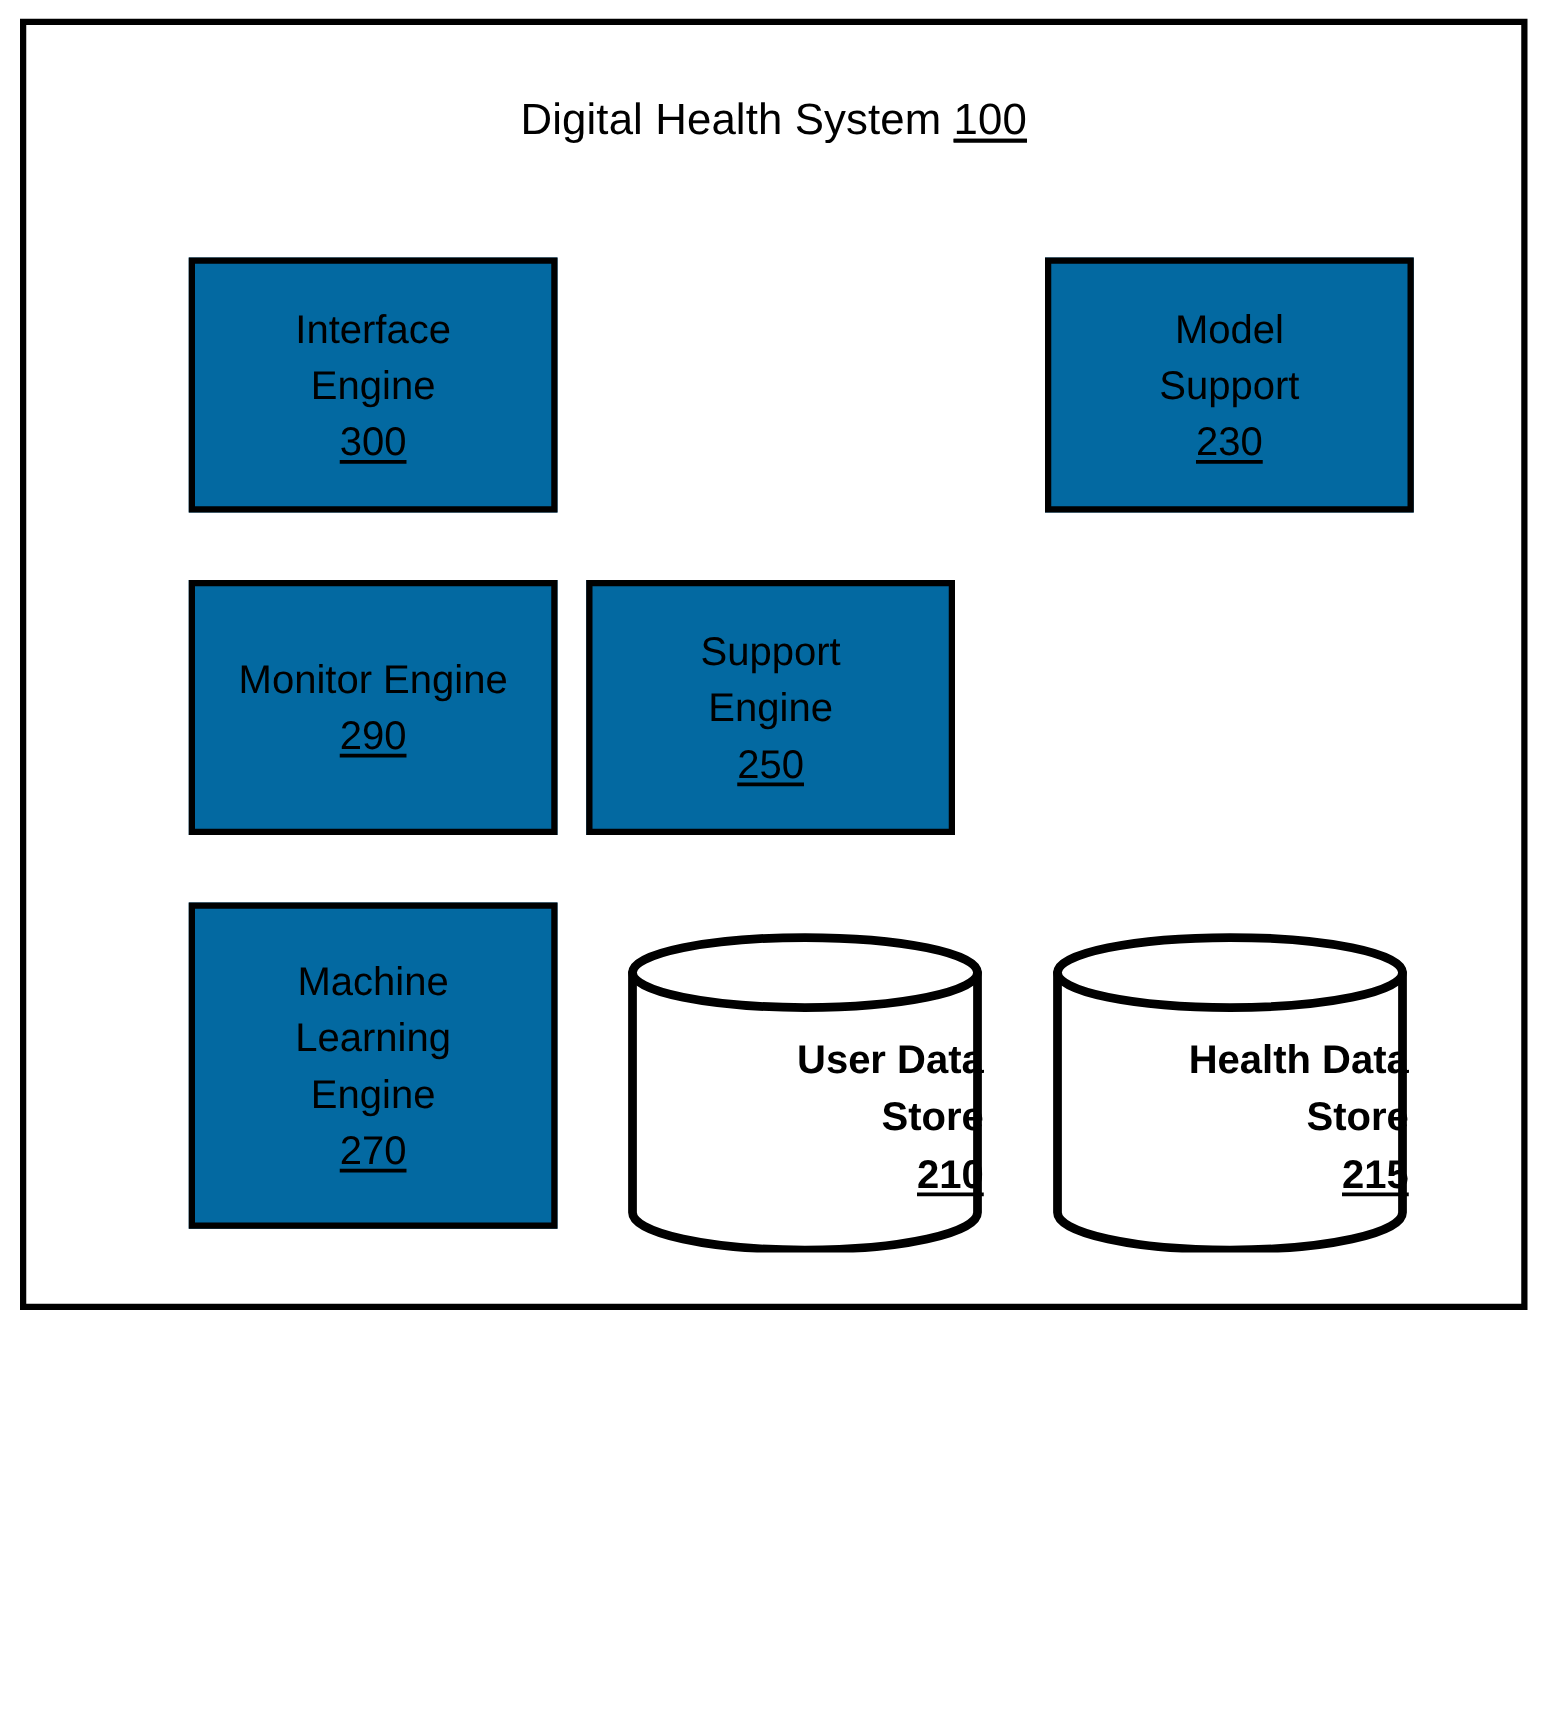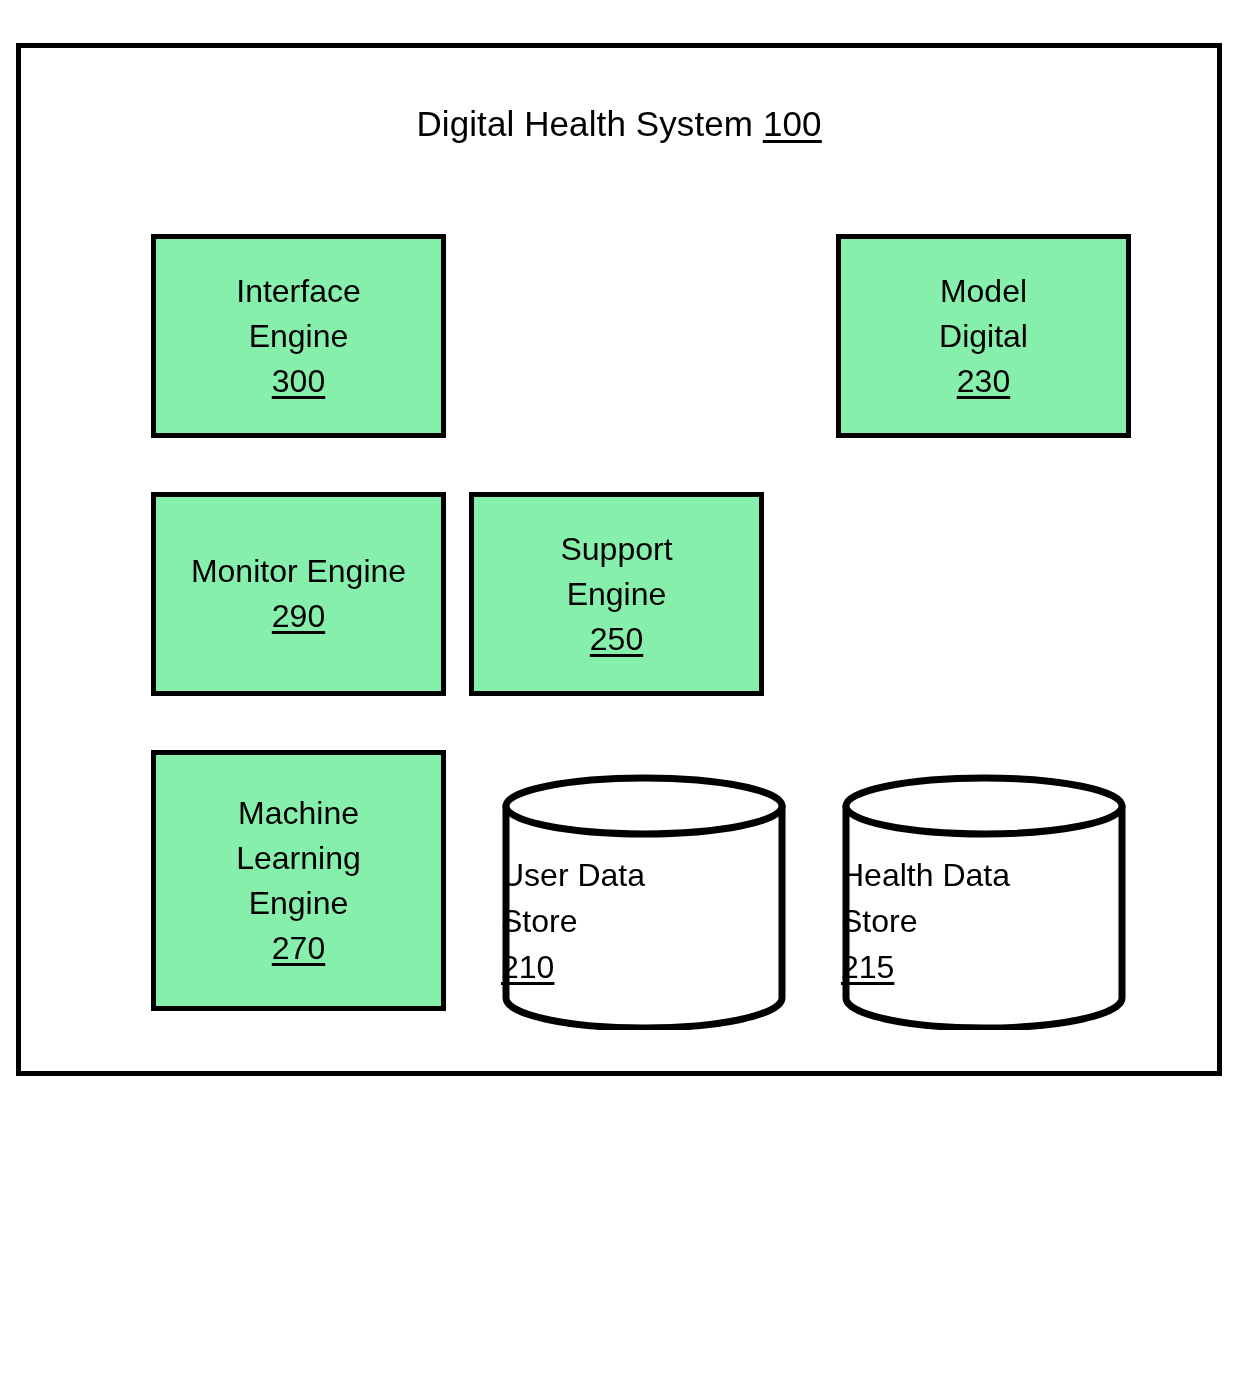--- a/index.html
+++ b/index.html
@@ -23,42 +23,41 @@
   
   .system-box {
     position: absolute;
     left: 16px;
     top: 15px;
     width: 1206px;
     height: 1033px;
     border: 5px solid #000;
     box-sizing: border-box;
     background: #fff;
-    margin-top: 28px;
   }
 
   .system-title {
     position: absolute;
     left: 0;
     top: 58px;
     width: 100%;
     text-align: center;
     font-size: 35px;
     line-height: 1;
     letter-spacing: 0.1px;
     white-space: nowrap;
   }
   .u { text-decoration: underline; text-underline-offset: 4px; }
 
   
   .comp-box {
     position: absolute;
     border: 5px solid #000;
     box-sizing: border-box;
-    background: #86efac;
+    background: #0369a1;
     display: flex;
     align-items: center;
     justify-content: center;
     text-align: center;
   }
   .comp-label {
     font-size: 32px;
     line-height: 45px;
     white-space: pre-line;
   }
@@ -81,24 +80,25 @@
   .cylinder svg {
     position: absolute;
     left: 0;
     top: 0;
     display: block;
   }
   .cyl-label {
     position: absolute;
     left: 0;
     width: 100%;
-    text-align: left;
+    text-align: right;
     font-size: 32px;
     line-height: 46px;
     white-space: pre-line;
+    font-weight: bold;
   }
   #cyl-user   { left: 480px; top: 726px; width: 286px; height: 256px; }
   #cyl-health { left: 820px; top: 726px; width: 286px; height: 256px; }
   #cyl-user .cyl-label,
   #cyl-health .cyl-label { top: 78px; }
 
   
   .fig-caption {
     position: absolute;
     left: 0;
@@ -123,21 +123,21 @@
     </div>
 
     <div class="comp-box" id="box-interface">
       <div class="comp-label"><span>Interface
 Engine</span><br><span class="u">300</span></div>
     </div>
 
 
     <div class="comp-box" id="box-model">
       <div class="comp-label"><span>Model
-Digital</span><br><span class="u">230</span></div>
+Support</span><br><span class="u">230</span></div>
     </div>
 
     <div class="comp-box" id="box-monitor">
       <div class="comp-label"><span>Monitor Engine</span><br><span class="u">290</span></div>
     </div>
 
     <div class="comp-box" id="box-support">
       <div class="comp-label"><span>Support
 Engine</span><br><span class="u">250</span></div>
     </div>

